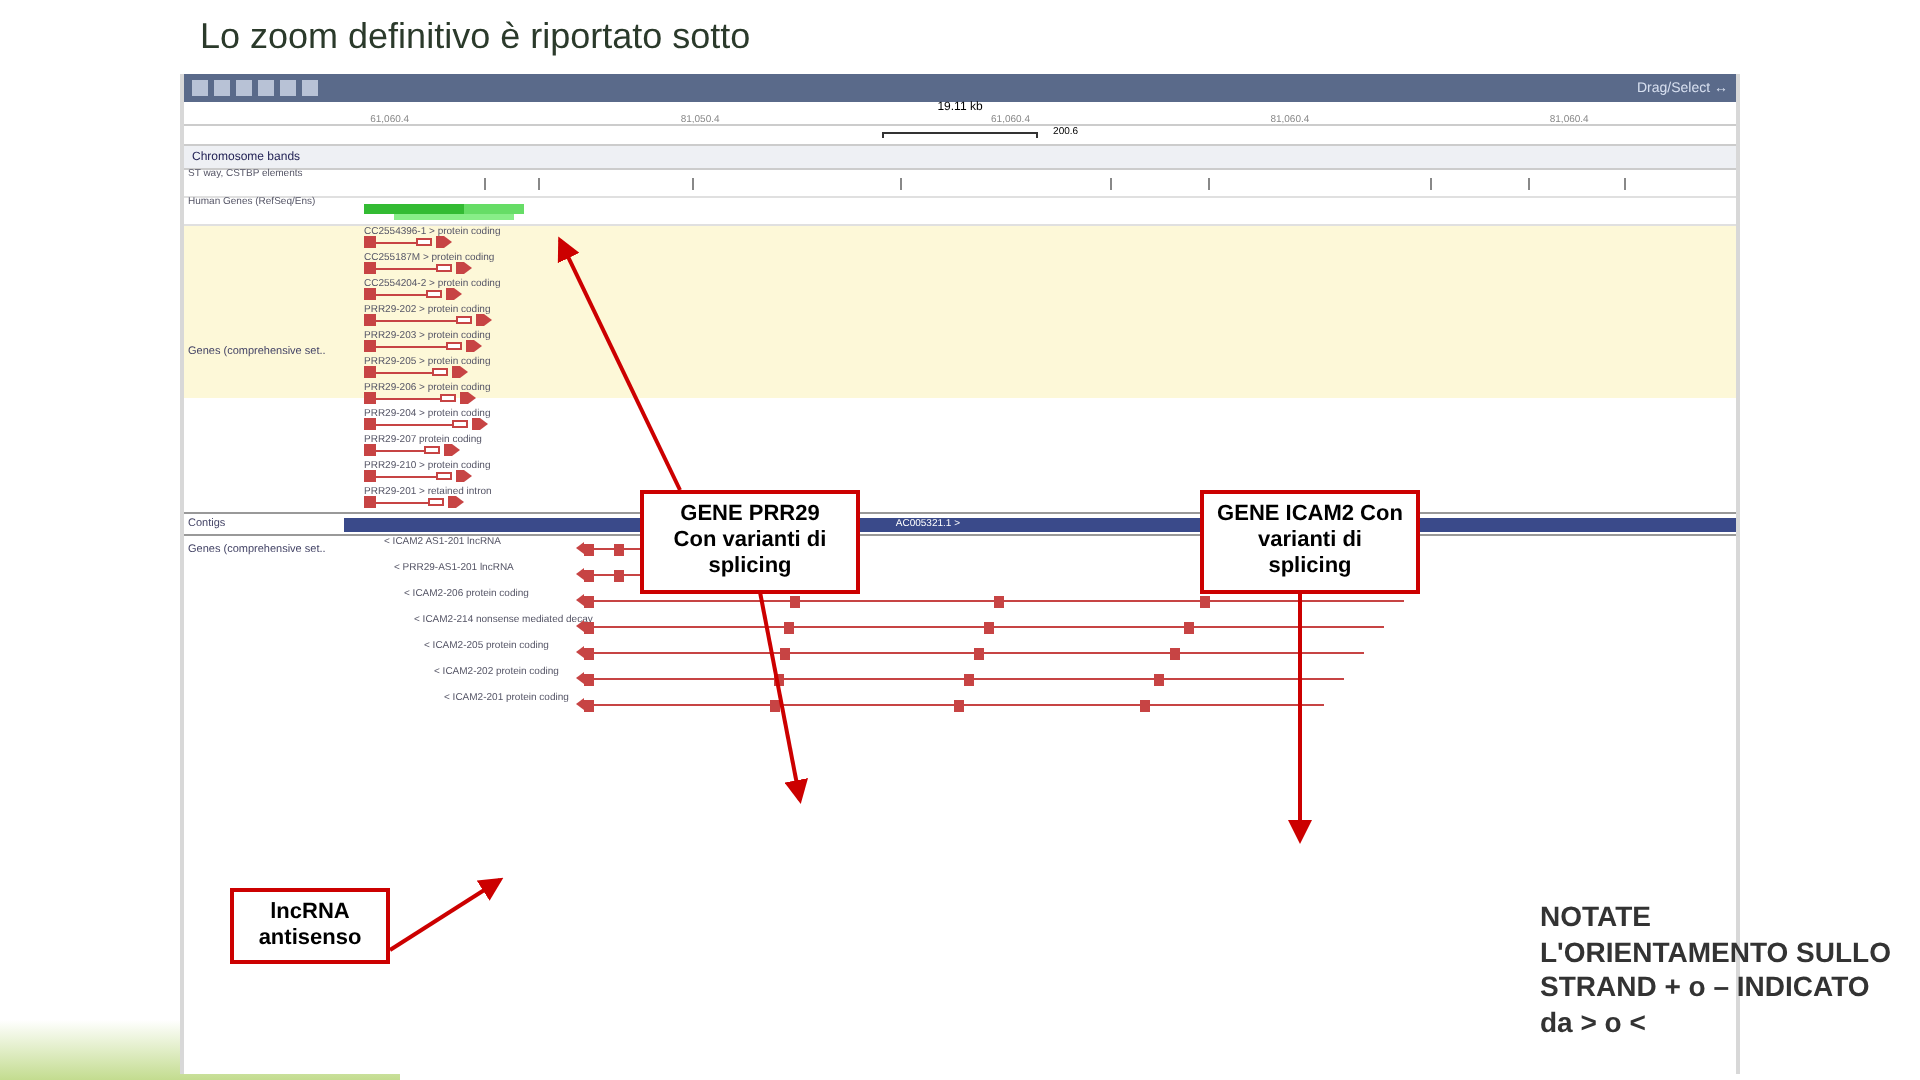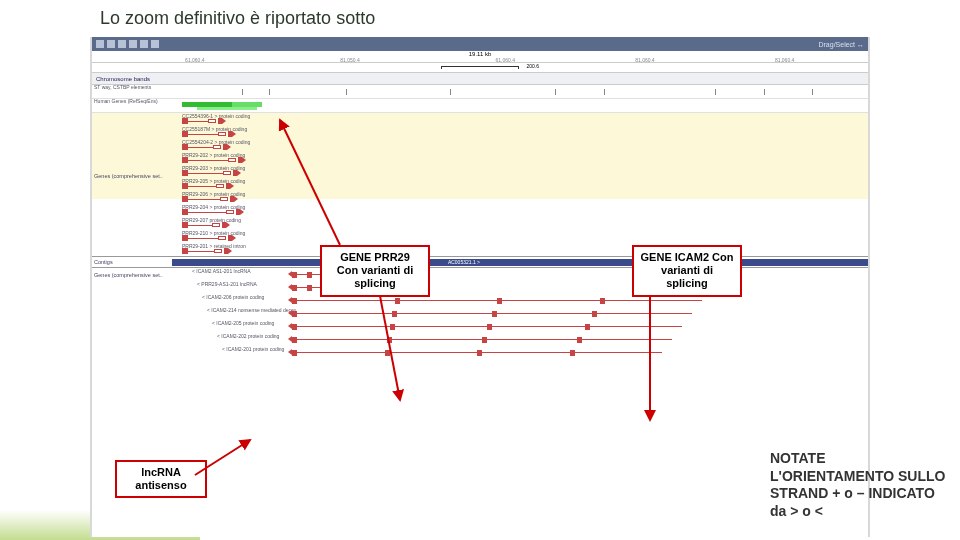--- a/index.html
+++ b/index.html
@@ -327,24 +327,24 @@
         <span class="exon" style="position: absolute; left: 385px; top: 4px; width: 5px; height: 6px;"></span>
         <span class="exon" style="position: absolute; left: 477.5px; top: 4px; width: 5px; height: 6px;"></span>
         <span class="arrow-tip left" style="left: 196px; top: 3px;"></span>
       </div>
     </div>
 </div>
 
 <div class="callout" style="left:320px; top:245px; width:110px">GENE PRR29
 Con varianti di
 splicing</div>
-<div class="callout" style="left:632px; top:245px; width:110px">GENE ICAM2
+<div class="callout" style="left:600px; top:245px; width:110px">GENE ICAM2
 Con varianti di
 splicing</div>
-<div class="callout" style="left:115px; top:460px; width:92px">lncRNA
+<div class="callout" style="left:115px; top:444px; width:80px">lncRNA
 antisenso</div>
 
 <svg style="position:absolute; left:0; top:0; width:960px; height:540px; pointer-events:none">
   <defs>
       <marker id="ah" markerWidth="6" markerHeight="6" refX="5" refY="3" orient="auto">
         <path d="M0,0 L6,3 L0,6 Z" fill="#c00"></path>
       </marker>
     </defs>
   <line x1="340" y1="245" x2="280" y2="120" stroke="#c00" stroke-width="2" marker-end="url(#ah)"></line>
   <line x1="380" y1="296" x2="400" y2="400" stroke="#c00" stroke-width="2" marker-end="url(#ah)"></line>

